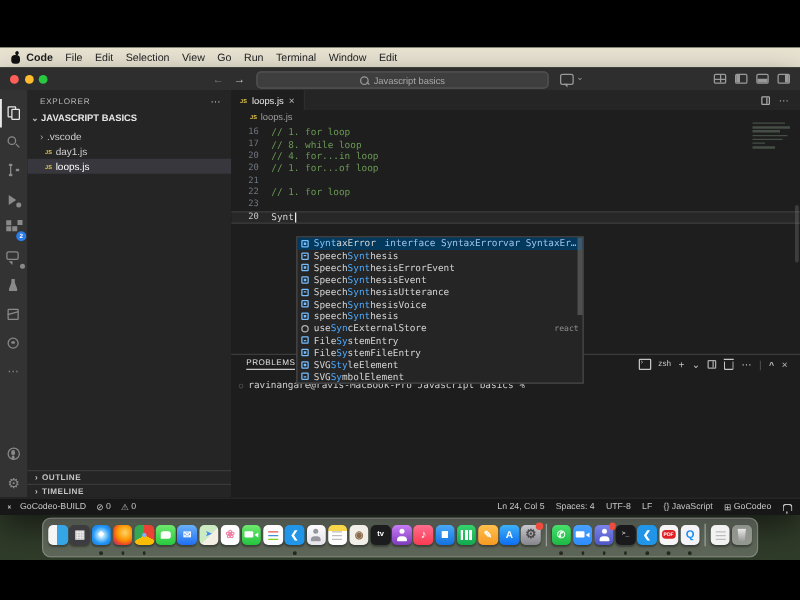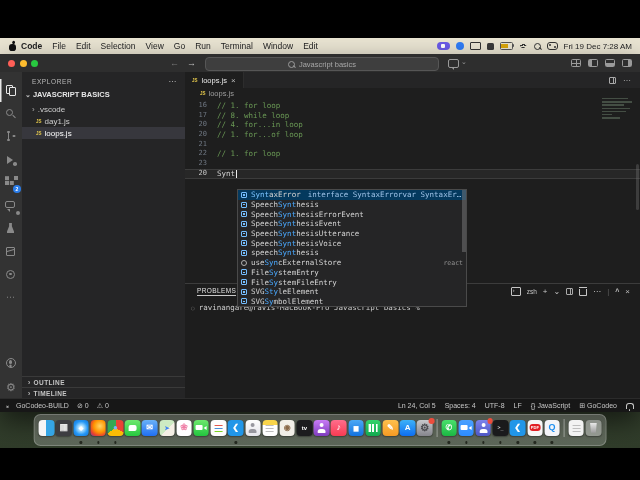--- a/index.html
+++ b/index.html
@@ -228,31 +228,20 @@
         <span class="mb-item">Go</span>
 
         <span class="mb-item">Run</span>
 
         <span class="mb-item">Terminal</span>
 
         <span class="mb-item">Window</span>
 
         <span class="mb-item">Edit</span>
       </div>
-    <div class="mb-right">
-      <span class="rec-pill"></span>
-      <span class="blue-dot"></span>
-      <span class="disp-ic"></span>
-      <span class="dark-ic"></span>
-      <span class="batt"></span>
-      <span class="wifi"></span>
-      <span class="mag"></span>
-      <span class="cc-ic"></span>
-      <span class="mb-clock">Fri 19 Dec 7:28 AM</span>
-    </div>
   </div>
 
   <div class="vswin">
 
     <div class="titlebar">
       <div class="lights">
         <span class="light l-close"></span>
         <span class="light l-min"></span>
         <span class="light l-zoom"></span>
       </div>

